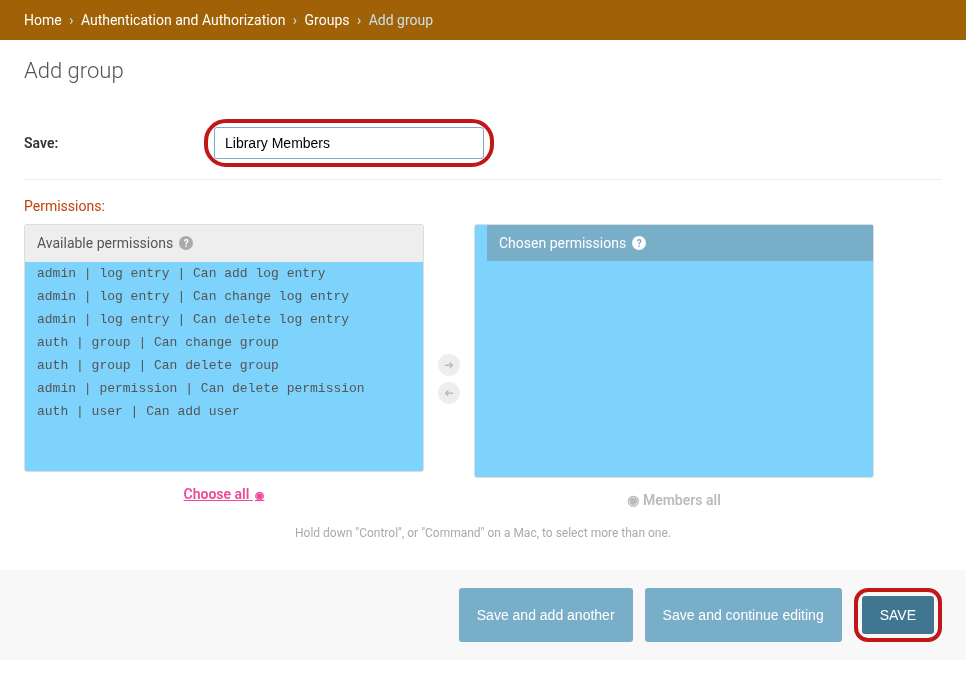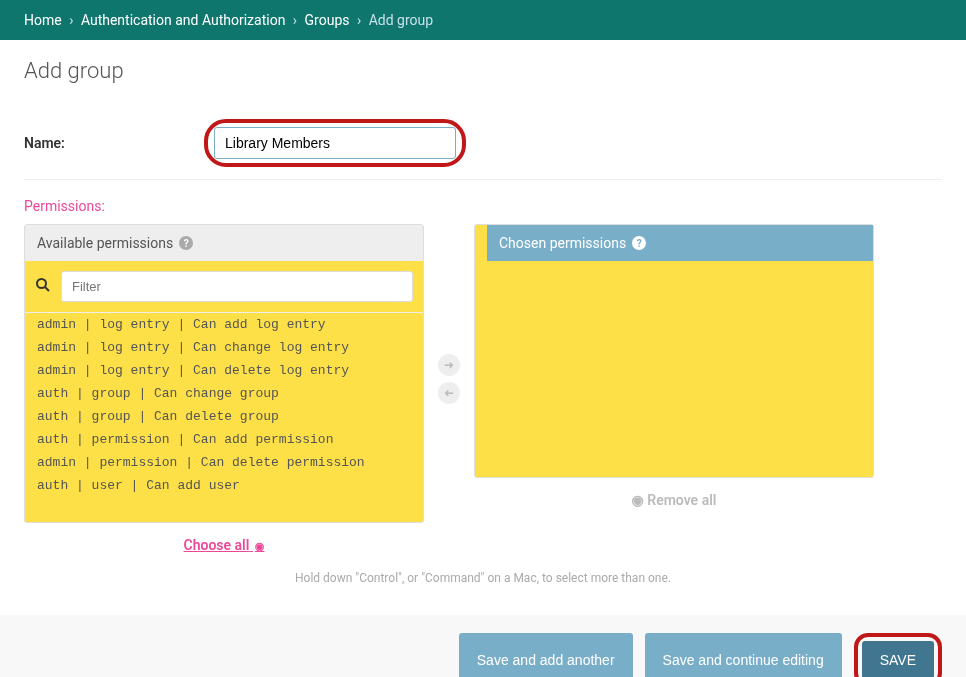--- a/index.html
+++ b/index.html
@@ -1,29 +1,29 @@
 <!DOCTYPE html>
 <html><head>
 <meta charset="utf-8">
 <style>
 * { box-sizing: border-box; margin: 0; padding: 0; }
 body { font-family: -apple-system, BlinkMacSystemFont, "Segoe UI", Roboto, Arial, sans-serif; font-size: 14px; color: #333; background: #fff; }
-.breadcrumb { background: #0f766e; color: #fff; padding: 12px 24px; font-size: 14px; }
+.breadcrumb { background: #a16207; color: #fff; padding: 12px 24px; font-size: 14px; }
 .breadcrumb a { color: #fff; text-decoration: none; }
 .breadcrumb .sep { margin: 0 4px; color: #c9e0ec; }
 .breadcrumb .current { color: #c9e0ec; }
 .content { padding: 18px 24px 0; }
 h1.page-title { font-weight: 300; font-size: 22px; color: #555; margin-bottom: 24px; }
 .field-row { display: flex; align-items: center; padding: 12px 0; border-bottom: 1px solid #eee; }
 .field-row .label { width: 180px; font-weight: 600; color: #333; }
 .name-highlight { border: 4px solid #c01818; border-radius: 22px; padding: 4px 6px; display: inline-block; }
-.name-input { width: 242px; padding: 7px 10px; font-size: 14px; border: 1px solid #79aec8; border-radius: 3px; outline: none; }
-.permissions-label { margin: 18px 0 10px; color: #ec4899; }
+.name-input { width: 270px; padding: 7px 10px; font-size: 14px; border: 1px solid #79aec8; border-radius: 3px; outline: none; }
+.permissions-label { margin: 18px 0 10px; color: #c2410c; }
 .selector-wrap { display: flex; gap: 14px; align-items: flex-start; }
-.panel { width: 400px; border: 1px solid #ddd; border-radius: 3px; background: #fde047; }
+.panel { width: 400px; border: 1px solid #ddd; border-radius: 3px; background: #7dd3fc; }
 .panel-header { background: #eee; color: #555; padding: 10px 12px; font-size: 14px; display: flex; align-items: center; gap: 6px; }
 .panel-header.chosen { background: #79aec8; color: #fff; }
 .help-icon { width: 14px; height: 14px; border-radius: 50%; background: #aaa; color: #fff; display: inline-flex; align-items: center; justify-content: center; font-size: 10px; font-weight: bold; }
 .panel-header.chosen .help-icon { background: #fff; color: #79aec8; }
 .filter-row { display: flex; align-items: center; padding: 10px; gap: 10px; }
 .search-glyph { font-size: 16px; color: #333; }
 .filter-input { flex: 1; padding: 7px 10px; border: 1px solid #ddd; border-radius: 3px; font-size: 13px; }
 .perm-list { height: 210px; overflow-y: scroll; border-top: 1px solid #eee; }
 .perm-item { padding: 4px 12px; font-size: 13px; color: #555; cursor: pointer; white-space: nowrap; overflow: hidden; text-overflow: ellipsis; font-family: Liberation Mono, monospace; }
 .chosen-body { height: 216px; overflow-y: scroll; border-top: none; }
@@ -53,51 +53,41 @@
   <span class="sep">›</span>
   <a href="#">Groups</a>
   <span class="sep">›</span>
   <span class="current">Add group</span>
 </div>
 
 <div class="content">
   <h1 class="page-title">Add group</h1>
 
   <div class="field-row">
-    <div class="label">Name:</div>
+    <div class="label">Save:</div>
     <div class="name-highlight">
       <input type="text" class="name-input" value="Library Members" style="">
     </div>
   </div>
 
   <div class="permissions-label">Permissions:</div>
 
   <div class="selector-wrap">
     <div style="width:400px;">
       <div class="panel">
         <div class="panel-header">
           <span>Available permissions</span>
           <span class="help-icon">?</span>
         </div>
-        <div class="filter-row">
-          <span class="search-glyph">
-            <svg width="16" height="16" viewBox="0 0 16 16">
-                <circle cx="6.5" cy="6.5" r="4.5" fill="none" stroke="#333" stroke-width="2"></circle>
-                <line x1="10" y1="10" x2="14" y2="14" stroke="#333" stroke-width="2"></line>
-              </svg>
-          </span>
-          <input type="text" class="filter-input" placeholder="Filter" style="">
-        </div>
         <div class="perm-list" id="perm-list">
             <div class="perm-item">admin | log entry | Can add log entry</div>
             <div class="perm-item">admin | log entry | Can change log entry</div>
             <div class="perm-item">admin | log entry | Can delete log entry</div>
             <div class="perm-item">auth | group | Can change group</div>
             <div class="perm-item">auth | group | Can delete group</div>
-            <div class="perm-item">auth | permission | Can add permission</div>
             <div class="perm-item">admin | permission | Can delete permission</div>
             <div class="perm-item">auth | user | Can add user</div>
           </div>
       </div>
       <div class="below-link active">
         <span>Choose all</span>
         <span class="chev">◉</span>
       </div>
     </div>
 
@@ -113,21 +103,21 @@
     <div style="width:400px;">
       <div class="panel chosen-panel">
         <div class="panel-header chosen">
           <span>Chosen permissions</span>
           <span class="help-icon">?</span>
         </div>
         <div class="chosen-body"></div>
       </div>
       <div class="below-link disabled">
         <span>◉</span>
-        <span>Remove all</span>
+        <span>Members all</span>
       </div>
     </div>
   </div>
 
   <div class="help-text">Hold down "Control", or "Command" on a Mac, to select more than one.</div>
 </div>
 
 <div class="submit-row">
   <button class="btn">Save and add another</button>
   <button class="btn">Save and continue editing</button>

